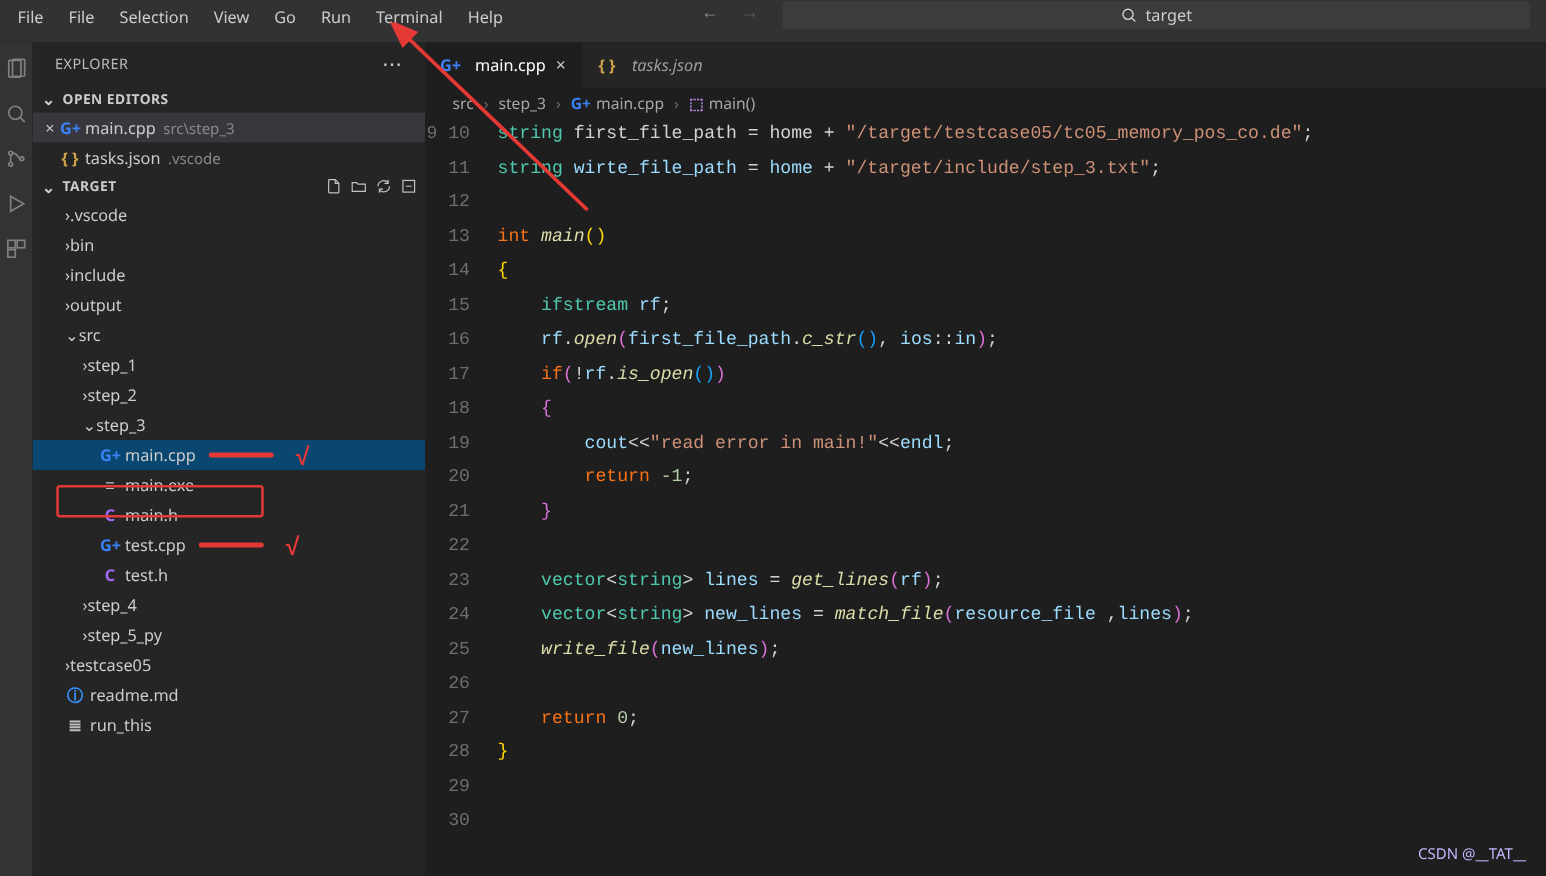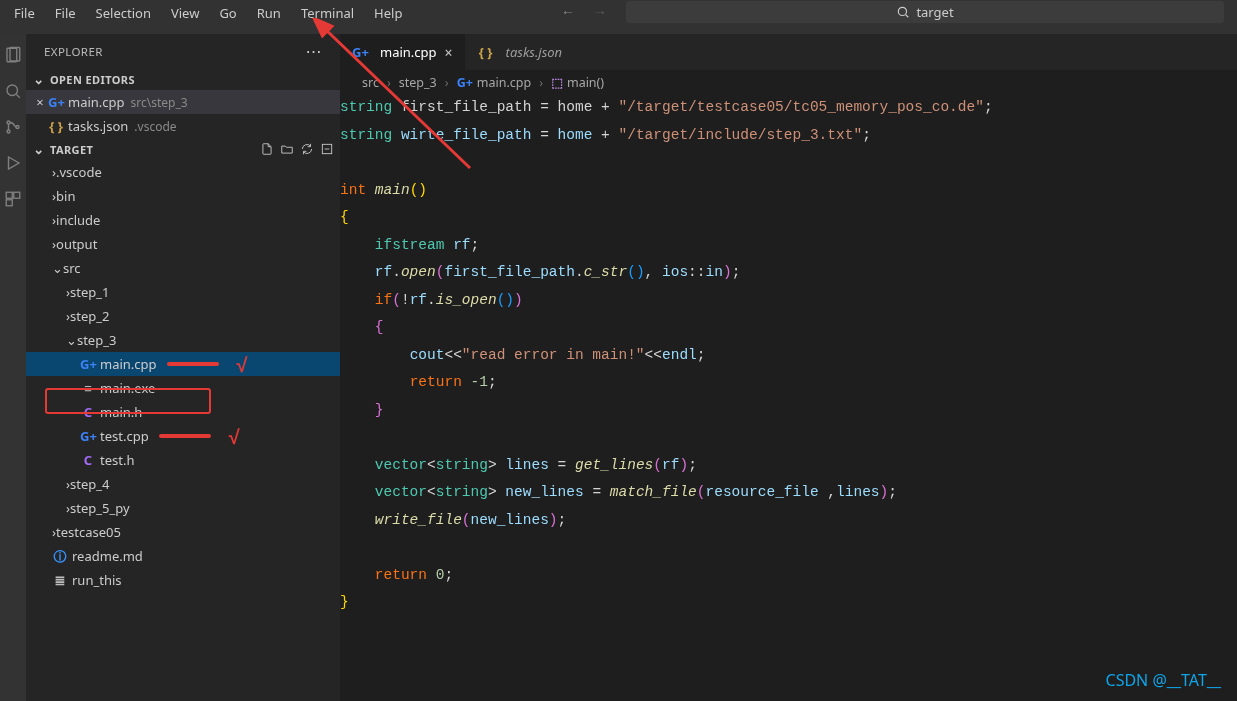--- a/index.html
+++ b/index.html
@@ -96,21 +96,21 @@
   .t-var  { color:#9cdcfe; }
   .t-str  { color:#ce9178; }
   .t-num  { color:#b5cea8; }
   .t-brc  { color:#da70d6; }
   .t-brc2 { color:#179fff; }
   .t-op   { color:#d4d4d4; }
   .t-pun  { color:#d4d4d4; }
   .t-brkYellow { color:#ffd700; }
 
   .watermark {
-    position:absolute; right:16px; bottom:10px; color:#0ea5e9; font-size:16px; font-family:inherit;
+    position:absolute; right:16px; bottom:10px; color:#c4b5fd; font-size:12px; font-family:inherit;
   }
 
   
   .annot { position:absolute; pointer-events:none; }
   .red-box { border:2px solid #e53935; border-radius:3px; }
   .red-line { height:4px; background:#e53935; border-radius:2px; }
   .red-check { color:#e53935; font-size:20px; font-weight:bold; }
 </style>
 </head>
 <body>
@@ -323,20 +323,43 @@
     <div class="breadcrumbs">
         <span>src</span>
         <span class="bc-sep">›</span>
         <span>step_3</span>
         <span class="bc-sep">›</span>
         <span><span class="ficon ic-cpp">G+</span>main.cpp</span>
         <span class="bc-sep">›</span>
         <span><span class="ficon" style="color:#b180d7">⬚</span>main()</span>
       </div>
     <div class="code-area">
+      <div class="gutter" id="gutter">9
+10
+11
+12
+13
+14
+15
+16
+17
+18
+19
+20
+21
+22
+23
+24
+25
+26
+27
+28
+29
+30
+</div>
       <div class="code-lines" id="code"><span class="t-type">string</span><span class="t-op"> first_file_path = home + </span><span class="t-str">"/target/testcase05/tc05_memory_pos_co.de"</span><span class="t-pun">;</span>
 <span class="t-type">string</span><span class="t-op"> </span><span class="t-var">wirte_file_path</span><span class="t-op"> = </span><span class="t-var">home</span><span class="t-op"> + </span><span class="t-str">"/target/include/step_3.txt"</span><span class="t-pun">;</span>
 
 <span class="t-key">int</span><span class="t-op"> </span><span class="t-func">main</span><span class="t-brkYellow">(</span><span class="t-brkYellow">)</span>
 <span class="t-brkYellow">{</span>
     <span class="t-type">ifstream</span><span class="t-op"> </span><span class="t-var">rf</span><span class="t-pun">;</span>
     <span class="t-var">rf</span><span class="t-pun">.</span><span class="t-func">open</span><span class="t-brc">(</span><span class="t-var">first_file_path</span><span class="t-pun">.</span><span class="t-func">c_str</span><span class="t-brc2">(</span><span class="t-brc2">)</span><span class="t-pun">, </span><span class="t-var">ios</span><span class="t-pun">::</span><span class="t-var">in</span><span class="t-brc">)</span><span class="t-pun">;</span>
     <span class="t-key">if</span><span class="t-brc">(</span><span class="t-pun">!</span><span class="t-var">rf</span><span class="t-pun">.</span><span class="t-func">is_open</span><span class="t-brc2">(</span><span class="t-brc2">)</span><span class="t-brc">)</span>
     <span class="t-brc">{</span>
         <span class="t-var">cout</span><span class="t-pun">&lt;&lt;</span><span class="t-str">"read error in main!"</span><span class="t-pun">&lt;&lt;</span><span class="t-var">endl</span><span class="t-pun">;</span>

